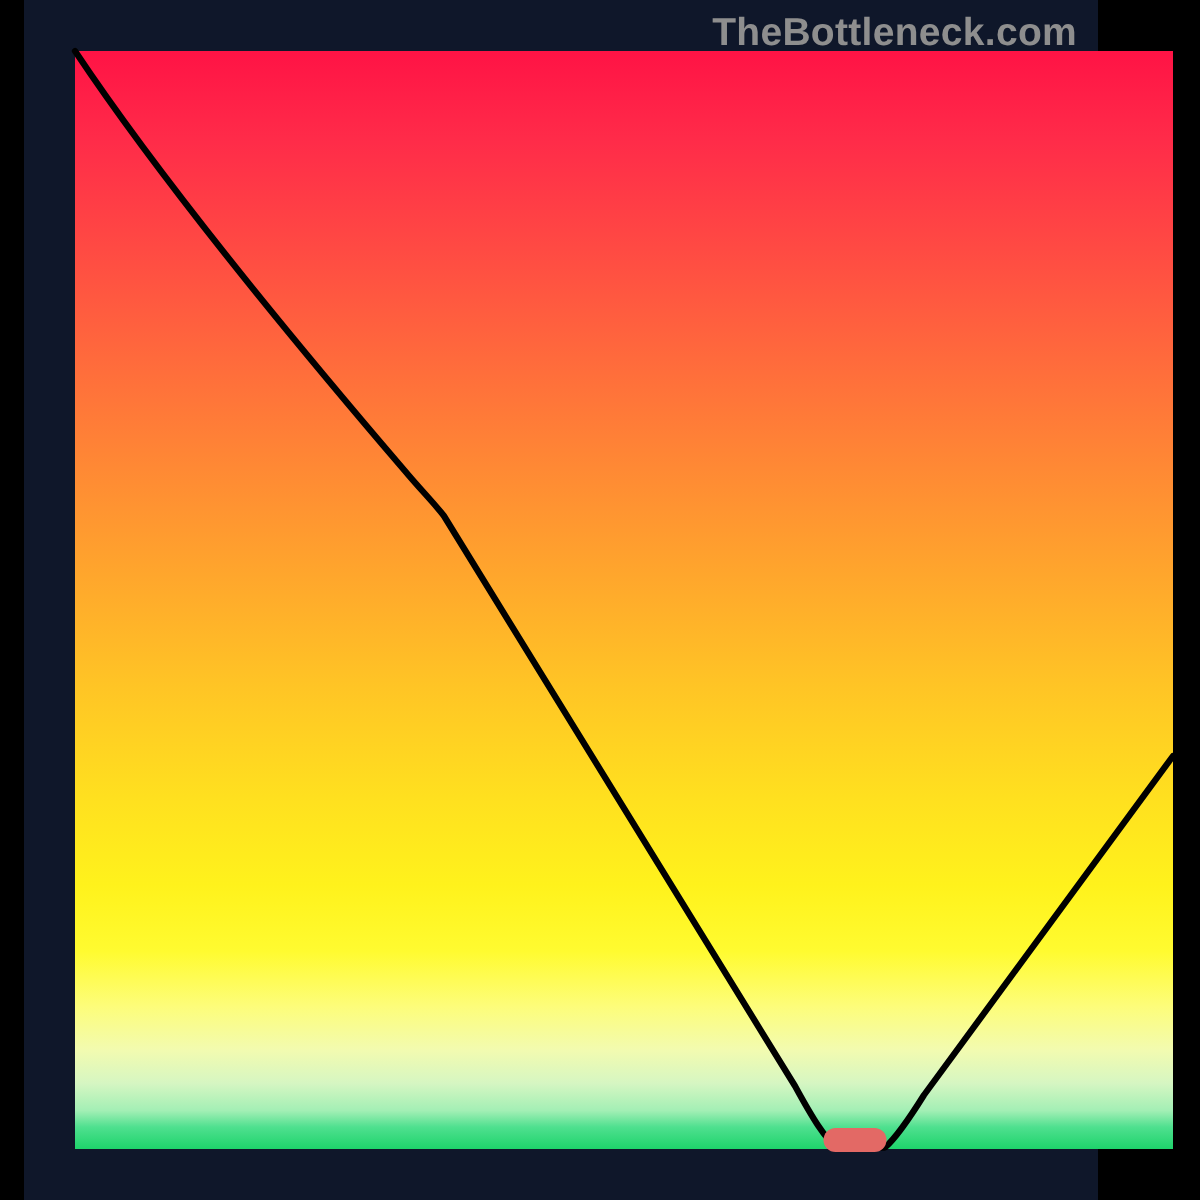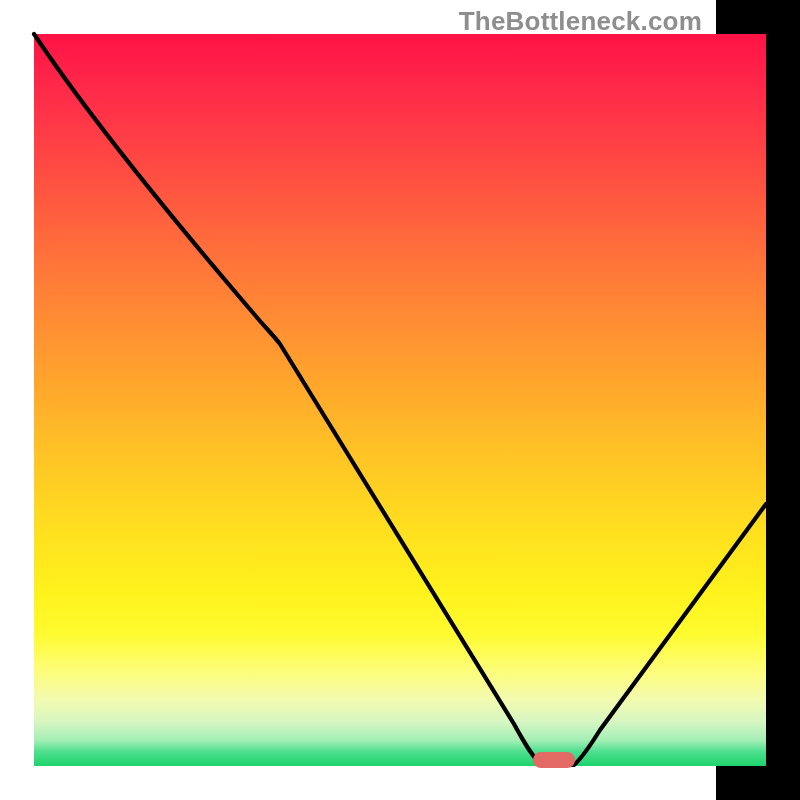--- a/index.html
+++ b/index.html
@@ -5,25 +5,25 @@
   html, body {
     margin: 0;
     padding: 0;
     width: 800px;
     height: 800px;
     background: #000;
     overflow: hidden;
   }
   .frame {
     position: absolute;
-    left: 0;
+    left: 16px;
     top: 0;
     width: 716px;
     height: 800px;
-    background: #ffffff;
+    background: #0f172a;
   }
   .watermark {
     position: absolute;
     top: 6px;
     right: 14px;
     font-family: Arial, Helvetica, sans-serif;
     font-size: 26px;
     font-weight: 600;
     color: #8e8e8e;
     letter-spacing: 0.2px;

